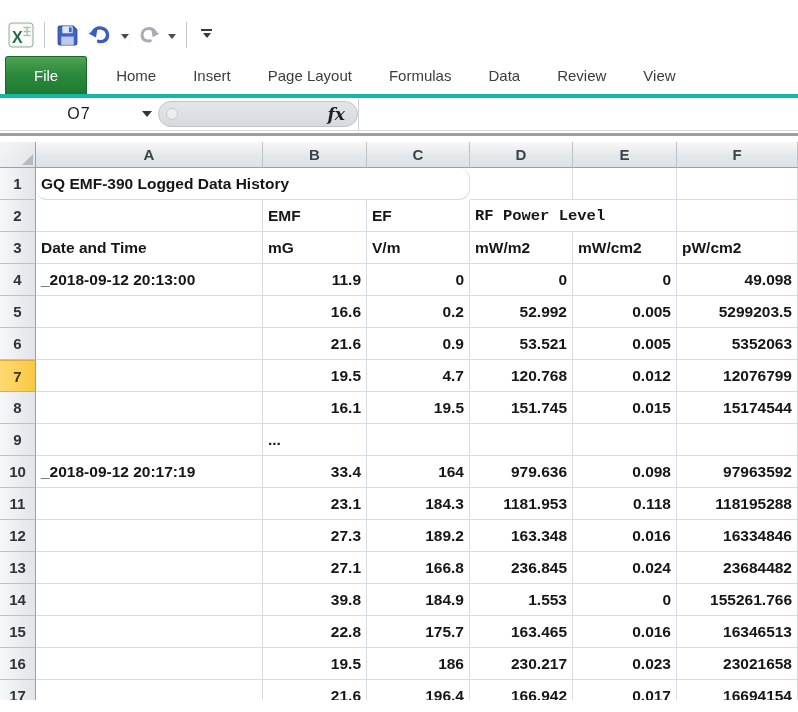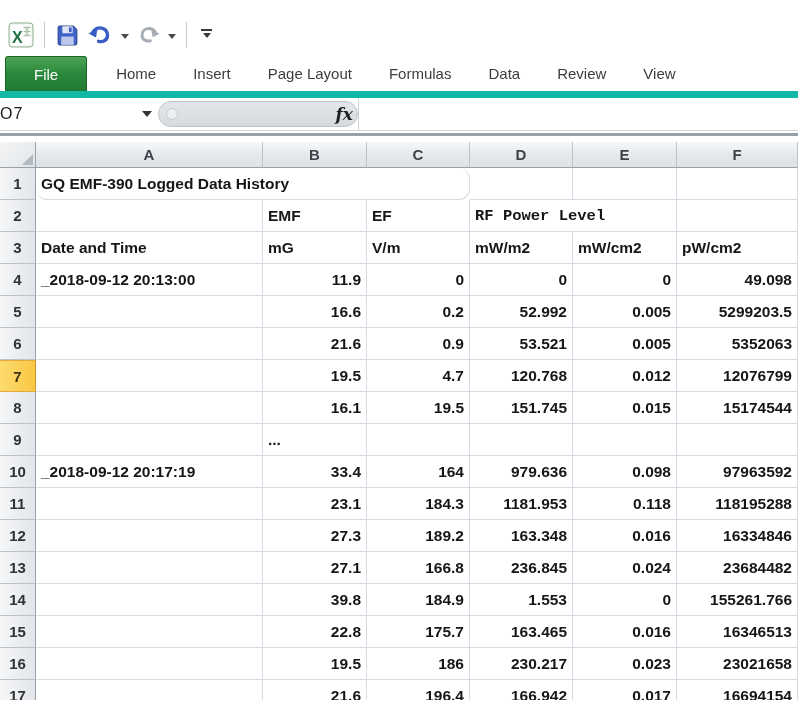--- a/index.html
+++ b/index.html
@@ -10,38 +10,38 @@
   }
   
   .qat { height:56px; padding:14px 0 0 8px; display:flex; align-items:center; gap:7px; background:#fff; }
   .qicon { display:inline-flex; align-items:center; justify-content:center; cursor:pointer; }
   .vsep { width:1px; height:26px; background:#c6c6c6; margin:0 3px; }
   .dd { width:0; height:0; border:4px solid transparent; border-top:5px solid #4a4a4a; margin-top:6px; cursor:pointer; }
   .qmore { display:flex; flex-direction:column; align-items:center; gap:2px; padding:2px 4px; cursor:pointer; }
   .qmore .bar { width:11px; height:2px; background:#3a3a3a; }
   .qmore .dd2 { width:0; height:0; border:4px solid transparent; border-top:5px solid #3a3a3a; }
   
-  .tabbar { height:42px; display:flex; align-items:stretch; padding-left:5px; border-bottom:7px solid #14b8a6; background:#fff; }
+  .tabbar { height:42px; display:flex; align-items:stretch; padding-left:5px; border-bottom:4px solid #14b8a6; background:#fff; }
   .tab { display:flex; align-items:center; padding:0 15px; font-size:15px; color:#3d3d3d; cursor:pointer; margin-right:7px; }
   .tab-file {
     background:linear-gradient(to bottom,#4fa455 0%,#2c8a3d 45%,#1e7a32 100%);
     color:#fff; border-radius:3px 3px 0 0; padding:0 28px; margin-right:14px;
     border:1px solid #196628; border-bottom:none;
   }
   
   .formula-row { height:33px; display:flex; align-items:center; background:#fff; border-bottom:1px solid #d8d8d8; }
-  .namebox { width:158px; height:100%; display:flex; align-items:center; justify-content:flex-start; position:relative; cursor:text; }
+  .namebox { width:158px; height:100%; display:flex; align-items:center; justify-content:center; position:relative; cursor:text; }
   .namebox .nbval { font-size:16px; color:#1a1a1a; letter-spacing:1px; }
   .nb-arrow { position:absolute; right:6px; top:13px; width:0; height:0; border:5px solid transparent; border-top:6px solid #333; cursor:pointer; }
   .fxpill {
     width:200px; height:26px; background:linear-gradient(#e3e6e9,#d7dbdf);
     border:1px solid #c0c4c8; border-radius:13px; display:flex; align-items:center; cursor:pointer;
   }
   .pill-dot { width:12px; height:12px; border-radius:50%; background:#eceeef; border:1px solid #c8cbce; margin-left:7px; }
-  .fx { margin-left:auto; margin-right:4px; font-family:"DejaVu Serif", serif; font-style:italic; font-weight:bold; font-size:17px; color:#1f1f1f; }
+  .fx { margin-left:auto; margin-right:12px; font-family:"DejaVu Serif", serif; font-style:italic; font-weight:bold; font-size:17px; color:#1f1f1f; }
   .fbar { flex:1; height:100%; background:#fff; border-left:1px solid #cfd3d7; cursor:text; }
   .sepzone { height:9px; background:#fff; }
   .sepline { height:3px; background:#9aa0a7; margin-top:2px; }
   
   .sheet { height:558px; overflow:hidden; background:#fff; }
   .sheet-grid {
     display:grid;
     grid-template-columns:36px 227px 104px 103px 103px 104px 121px;
     grid-template-rows:26px;
     grid-auto-rows:32px;

